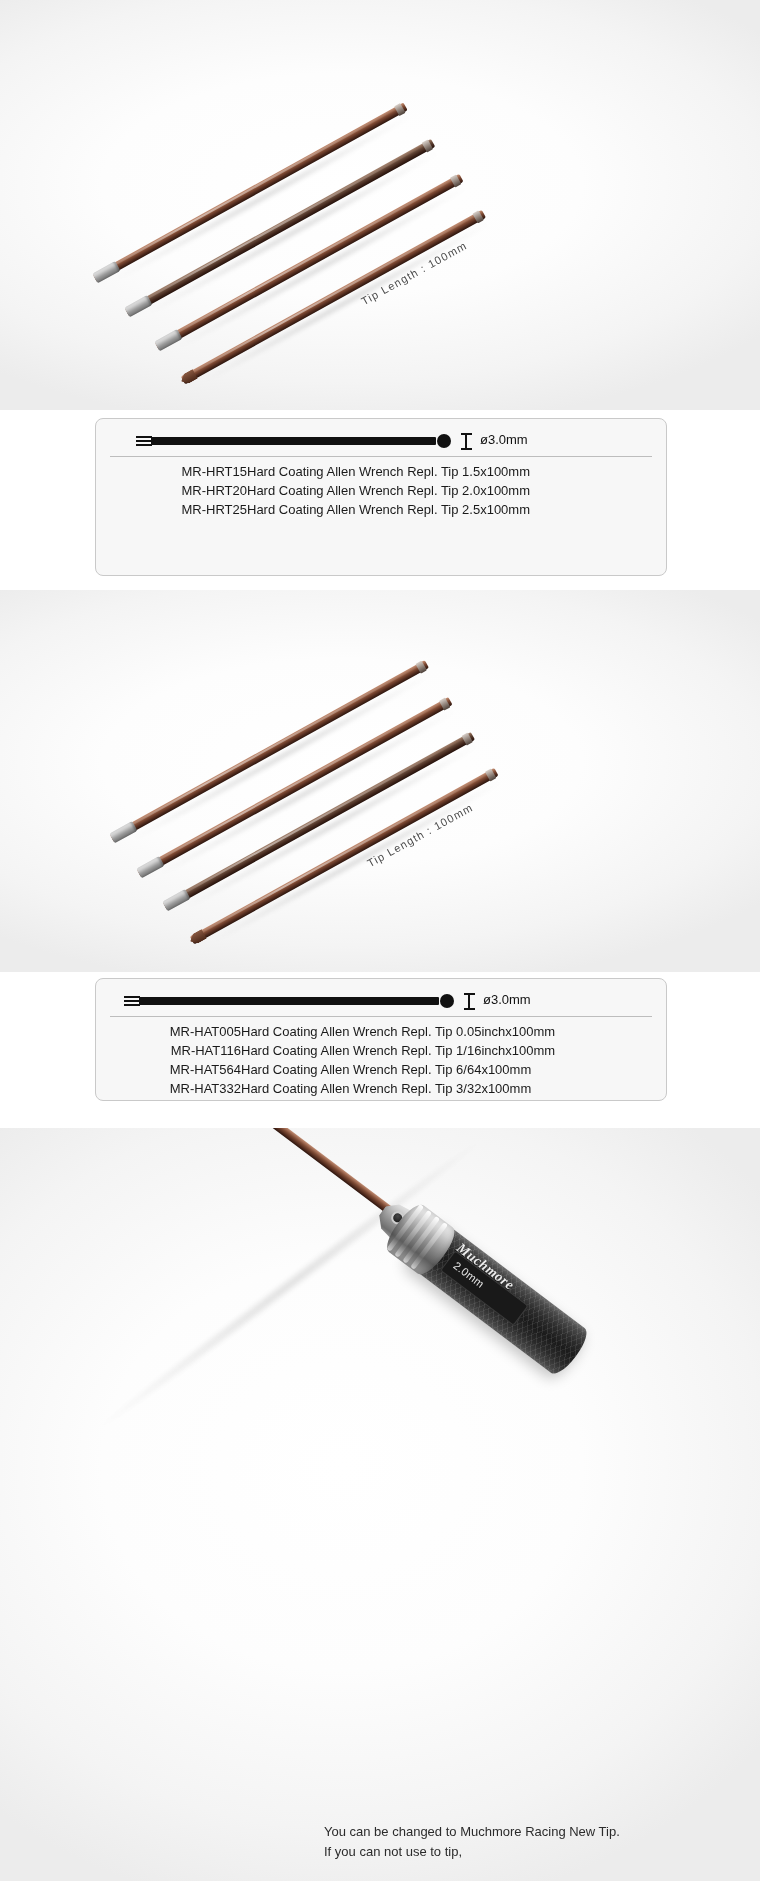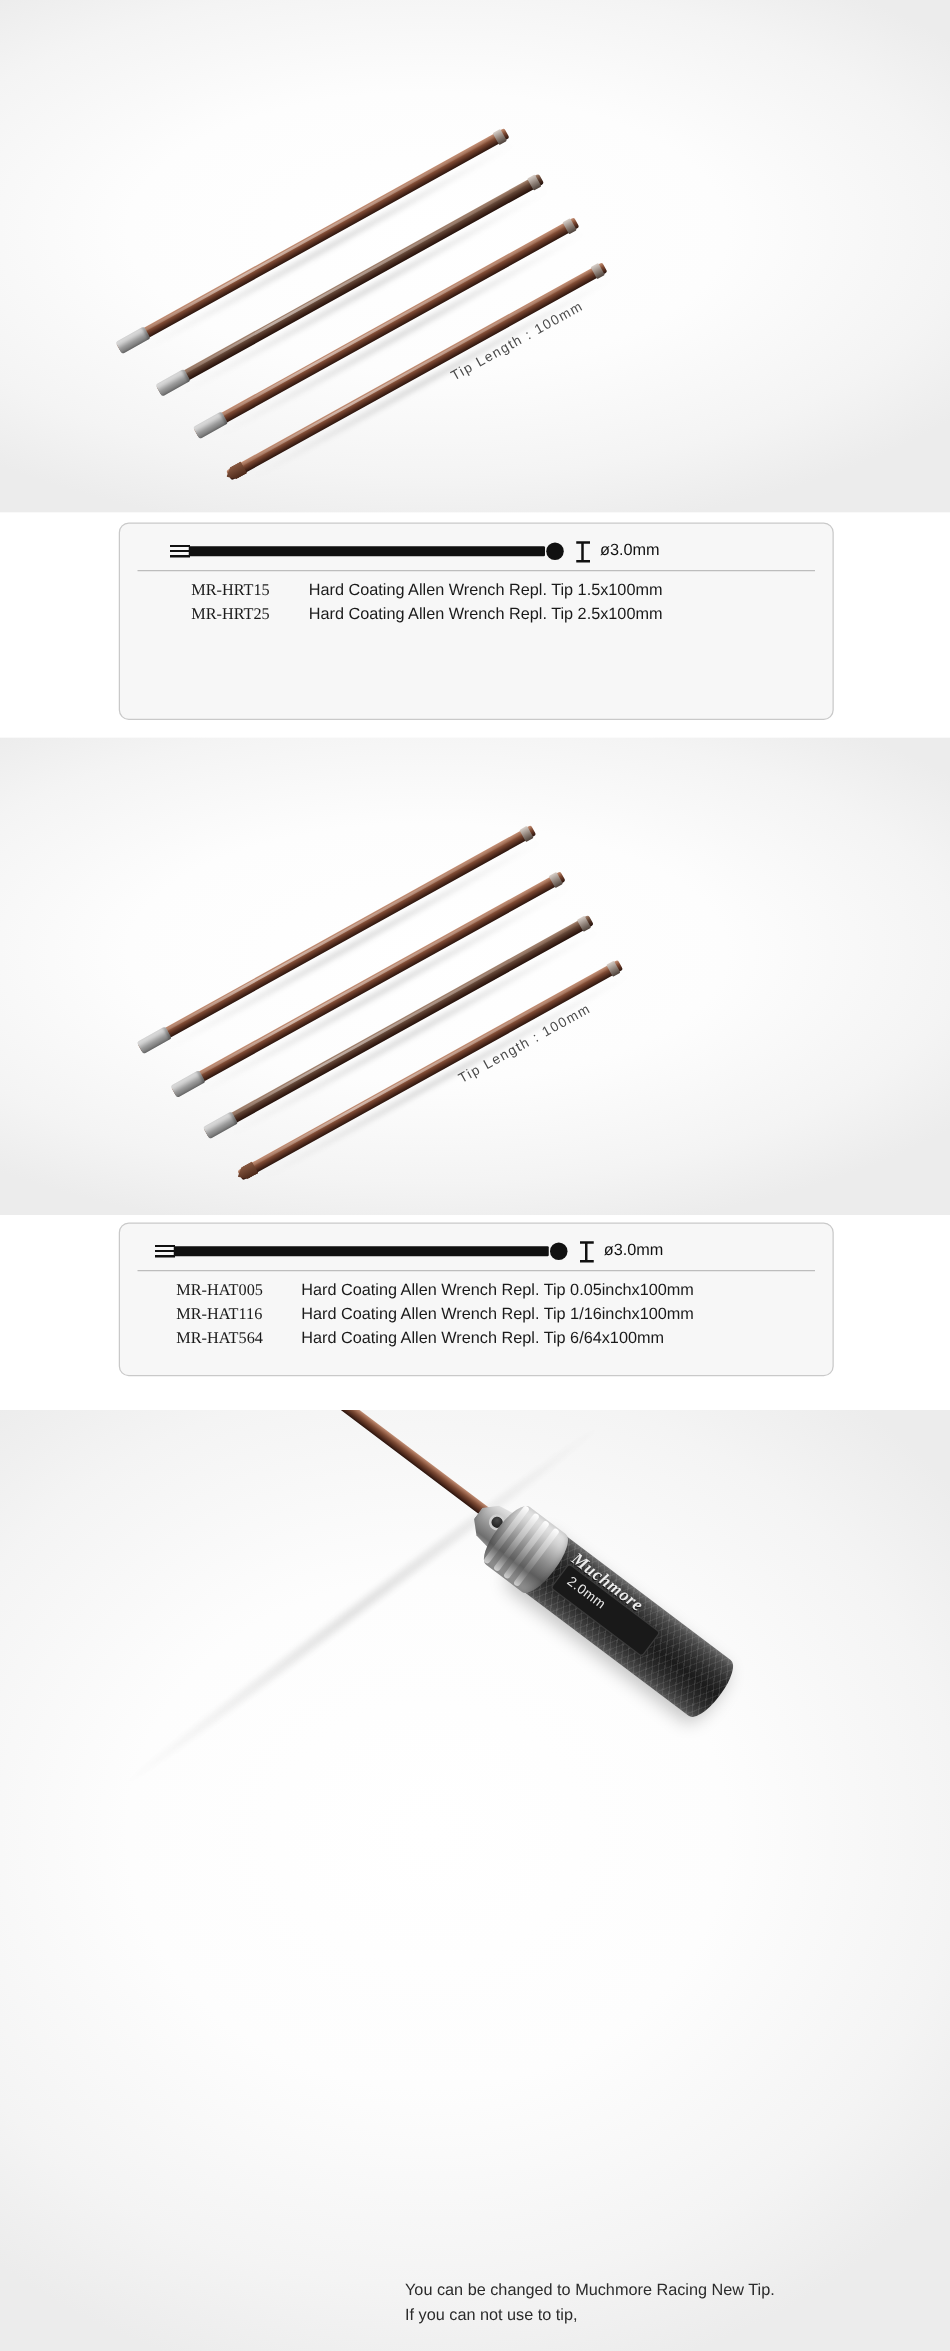--- a/index.html
+++ b/index.html
@@ -134,21 +134,21 @@
     position: absolute;
     left: 95px;
     width: 572px;
     background: #f7f7f7;
     border: 1px solid #c9c9c9;
     border-radius: 8px;
   }
   .panel-1 { top: 418px; height: 158px; }
   .panel-2 { top: 978px; height: 123px; }
 
-  .panel-group { position: relative; }
+  .panel-group { position: relative; text-align: right; }
 
   .diagram {
     position: relative;
     height: 26px;
     margin: 9px 0 2px 0;
   }
   .dg-bar {
     position: absolute;
     left: 55px;
     top: 9px;
@@ -214,21 +214,20 @@
     display: flex;
     align-items: baseline;
     padding: 1px 0 1px 57px;
     font-size: 13px;
     color: #1a1a1a;
     line-height: 17px;
   }
   .spec-code {
     width: 94px;
     flex: 0 0 94px;
-    font-family: Liberation Serif, serif;
   }
   .spec-desc { white-space: nowrap; }
 
   .panel-2 .spec-row { padding-left: 45px; }
   .panel-2 .spec-code { width: 100px; flex: 0 0 100px; }
 
   
   .driver {
     position: absolute;
     transform-origin: 50% 50%;
@@ -393,20 +392,24 @@
             <div class="dg-caliper-stem"></div>
           </div>
         <div class="dg-dia">ø3.0mm</div>
       </div>
       <div class="rule"></div>
       <div class="spec-row">
         <span class="spec-code">MR-HRT15</span>
         <span class="spec-desc">Hard Coating Allen Wrench Repl. Tip 1.5x100mm</span>
       </div>
       <div class="spec-row">
+        <span class="spec-code">MR-HRT20</span>
+        <span class="spec-desc">Hard Coating Allen Wrench Repl. Tip 2.0x100mm</span>
+      </div>
+      <div class="spec-row">
         <span class="spec-code">MR-HRT25</span>
         <span class="spec-desc">Hard Coating Allen Wrench Repl. Tip 2.5x100mm</span>
       </div>
     </div>
 
   </div>
 
   <div class="photo photo-2">
     <div class="surface"></div>
     <div class="photo-inner">
@@ -463,20 +466,24 @@
         <span class="spec-code">MR-HAT005</span>
         <span class="spec-desc">Hard Coating Allen Wrench Repl. Tip 0.05inchx100mm</span>
       </div>
       <div class="spec-row">
         <span class="spec-code">MR-HAT116</span>
         <span class="spec-desc">Hard Coating Allen Wrench Repl. Tip 1/16inchx100mm</span>
       </div>
       <div class="spec-row">
         <span class="spec-code">MR-HAT564</span>
         <span class="spec-desc">Hard Coating Allen Wrench Repl. Tip 6/64x100mm</span>
+      </div>
+      <div class="spec-row">
+        <span class="spec-code">MR-HAT332</span>
+        <span class="spec-desc">Hard Coating Allen Wrench Repl. Tip 3/32x100mm</span>
       </div>
     </div>
   </div>
 
   <div class="photo photo-3">
     <div class="surface"></div>
     <div class="photo-inner">
 
       <div class="shadow" style="left:90px; top:300px; width:500px; transform:rotate(-37deg); height:14px; opacity:.7;"></div>
 

